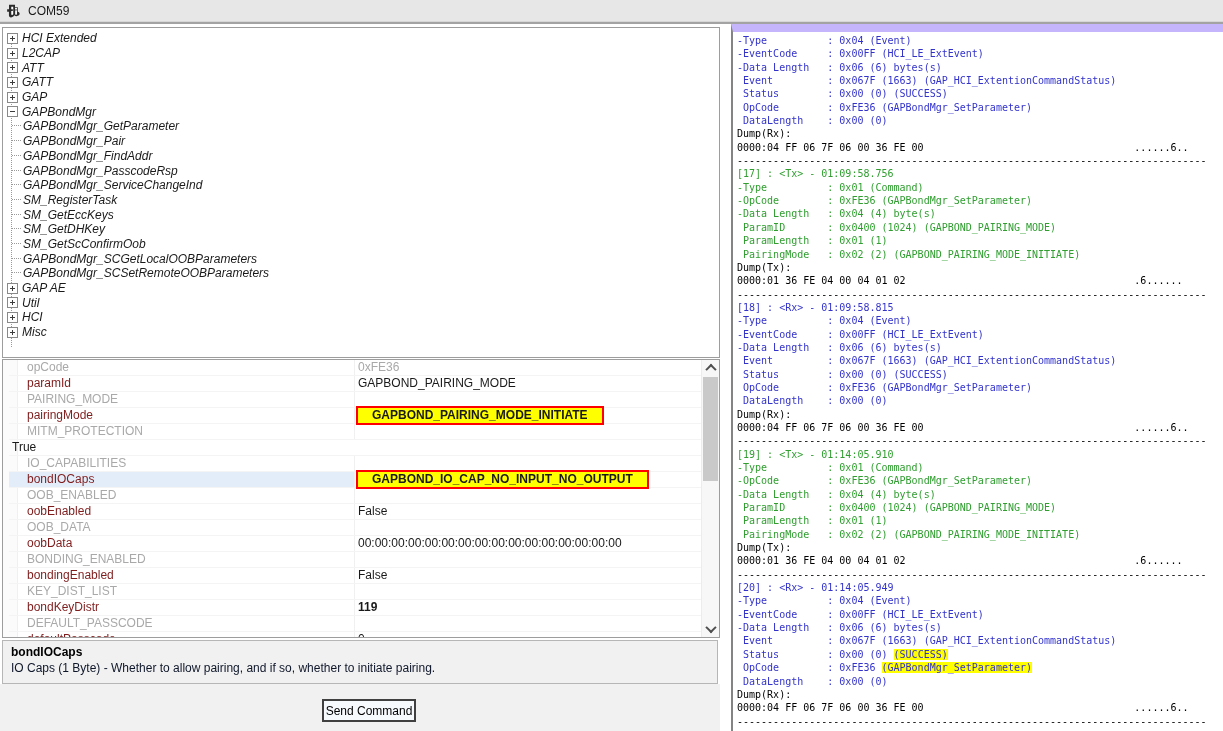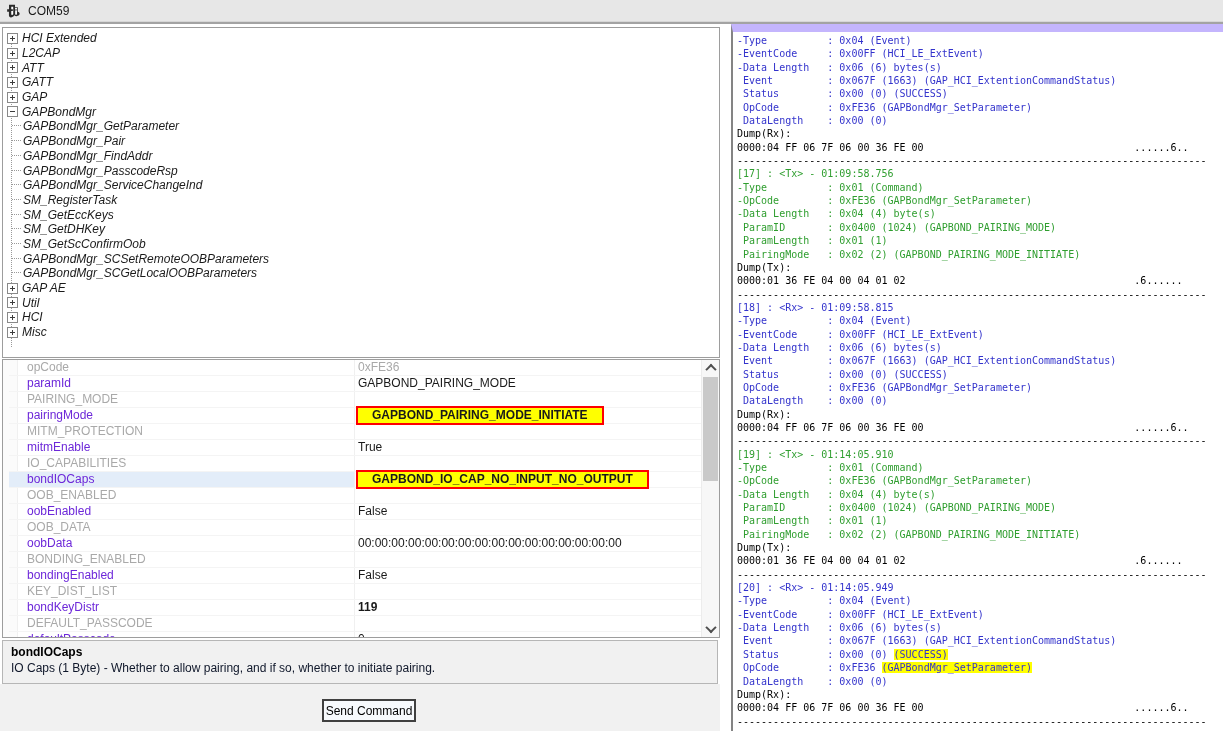--- a/index.html
+++ b/index.html
@@ -33,21 +33,21 @@
 
   
   .prop-grid{position:absolute;left:2px;top:359px;width:716px;height:277px;
              background:#fff;border:1px solid #9d9d9d;overflow:hidden;}
   .grid-strip{position:absolute;left:0;top:0;bottom:0;width:14px;background:#fbfbfb;
               border-right:1px solid #f0f0f0;}
   .grid-rows{position:absolute;left:6px;top:0;right:17px;}
   .grid-row{position:relative;display:flex;height:15px;line-height:15px;font-size:12px;
             border-bottom:1px solid #f4f4f4;white-space:nowrap;}
   .g-name{width:346px;padding-left:18px;box-sizing:border-box;border-right:1px solid #f0f0f0;
-          overflow:hidden;color:#6d28d9;}
+          overflow:hidden;color:#7f1d1d;}
   .g-val{flex:1;padding-left:3px;color:#1a1a1a;overflow:visible;}
   .grid-row.category .g-name{color:#a9a9a9;}
   .grid-row.readonly .g-name,.grid-row.readonly .g-val{color:#a9a9a9;}
   .grid-row.sel .g-name{background:#e3edf9;}
   .grid-row .bold{font-weight:bold;}
   .val-hl{position:relative;display:inline-block;background:#ffff00;border:2px solid #fe0000;
           padding:0 14px;margin-left:-2px;margin-top:-2px;line-height:15px;font-weight:bold;z-index:3;}
 
   
   .vsb{position:absolute;right:0;top:0;bottom:0;width:17px;background:#f7f7f7;border-left:1px solid #ececec;}
@@ -154,25 +154,25 @@
         <div class="tree-row child">
           <span class="dash"></span>
           <span class="tree-label">SM_GetDHKey</span>
         </div>
         <div class="tree-row child">
           <span class="dash"></span>
           <span class="tree-label">SM_GetScConfirmOob</span>
         </div>
         <div class="tree-row child">
           <span class="dash"></span>
+          <span class="tree-label">GAPBondMgr_SCGetLocalOOBParameters</span>
+        </div>
+        <div class="tree-row child">
+          <span class="dash"></span>
           <span class="tree-label">GAPBondMgr_SCSetRemoteOOBParameters</span>
-        </div>
-        <div class="tree-row child">
-          <span class="dash"></span>
-          <span class="tree-label">GAPBondMgr_SCGetLocalOOBParameters</span>
         </div>
         <div class="tree-row">
           <span class="tg plus"></span>
           <span class="tree-label">GAP AE</span>
         </div>
         <div class="tree-row">
           <span class="tg plus"></span>
           <span class="tree-label">Util</span>
         </div>
         <div class="tree-row">
@@ -203,21 +203,20 @@
         </div>
         <div class="grid-row normal">
           <div class="g-name">pairingMode</div>
           <div class="g-val"><span class="val-hl">GAPBOND_PAIRING_MODE_INITIATE</span></div>
         </div>
         <div class="grid-row category">
           <div class="g-name">MITM_PROTECTION</div>
           <div class="g-val"></div>
         </div>
         <div class="grid-row normal">
-          <div class="g-name">mitmEnable</div>
           <div class="g-val">True</div>
         </div>
         <div class="grid-row category">
           <div class="g-name">IO_CAPABILITIES</div>
           <div class="g-val"></div>
         </div>
         <div class="grid-row normal sel">
           <div class="g-name">bondIOCaps</div>
           <div class="g-val"><span class="val-hl">GAPBOND_IO_CAP_NO_INPUT_NO_OUTPUT</span></div>
         </div>

